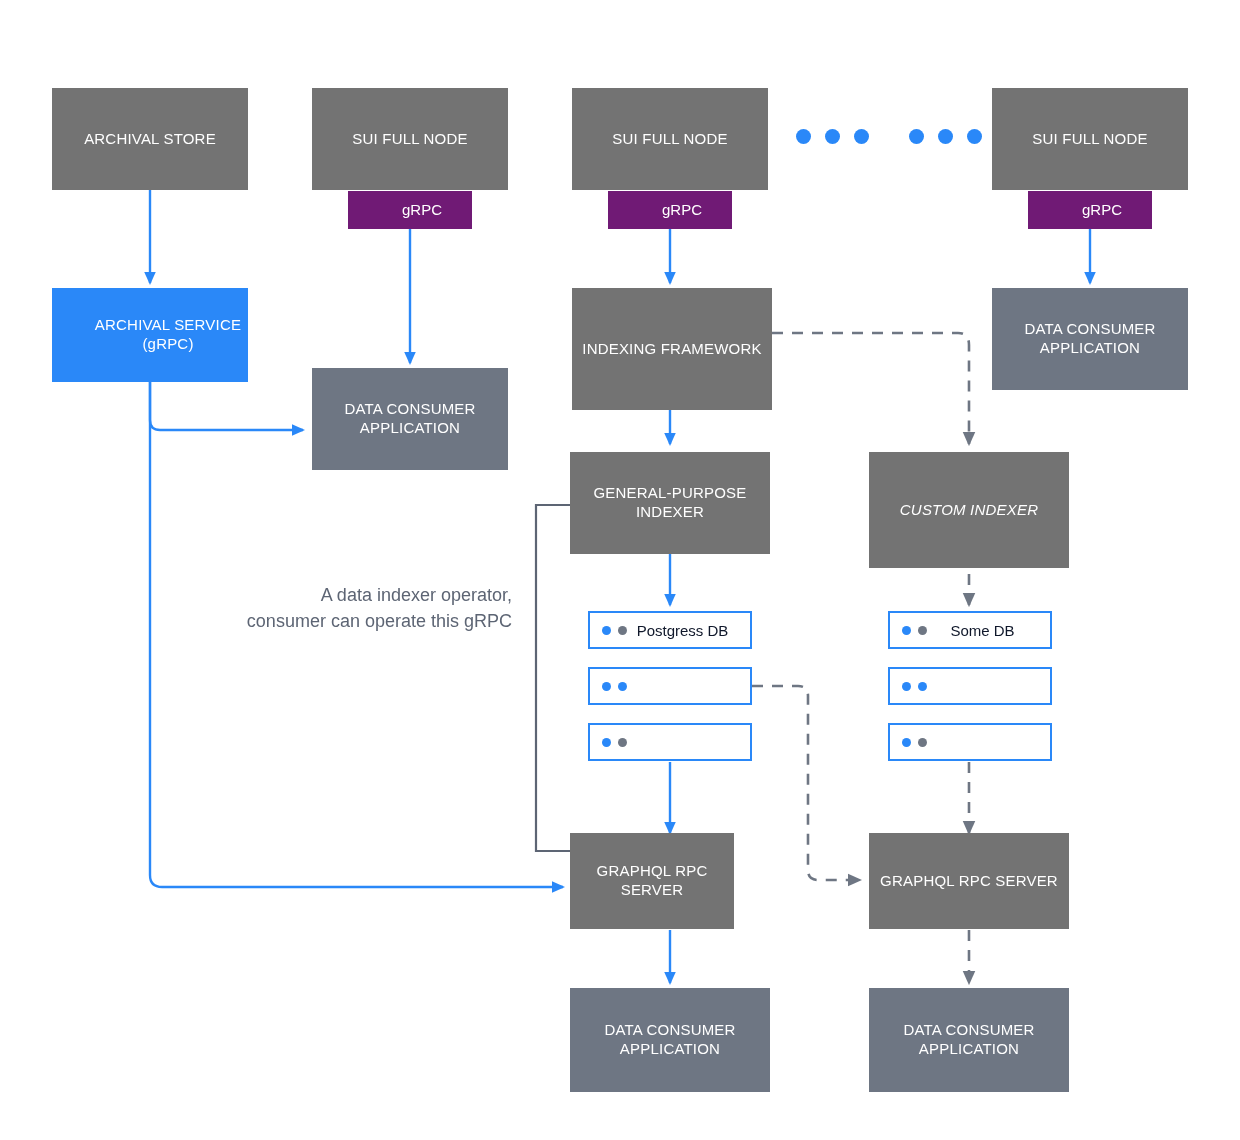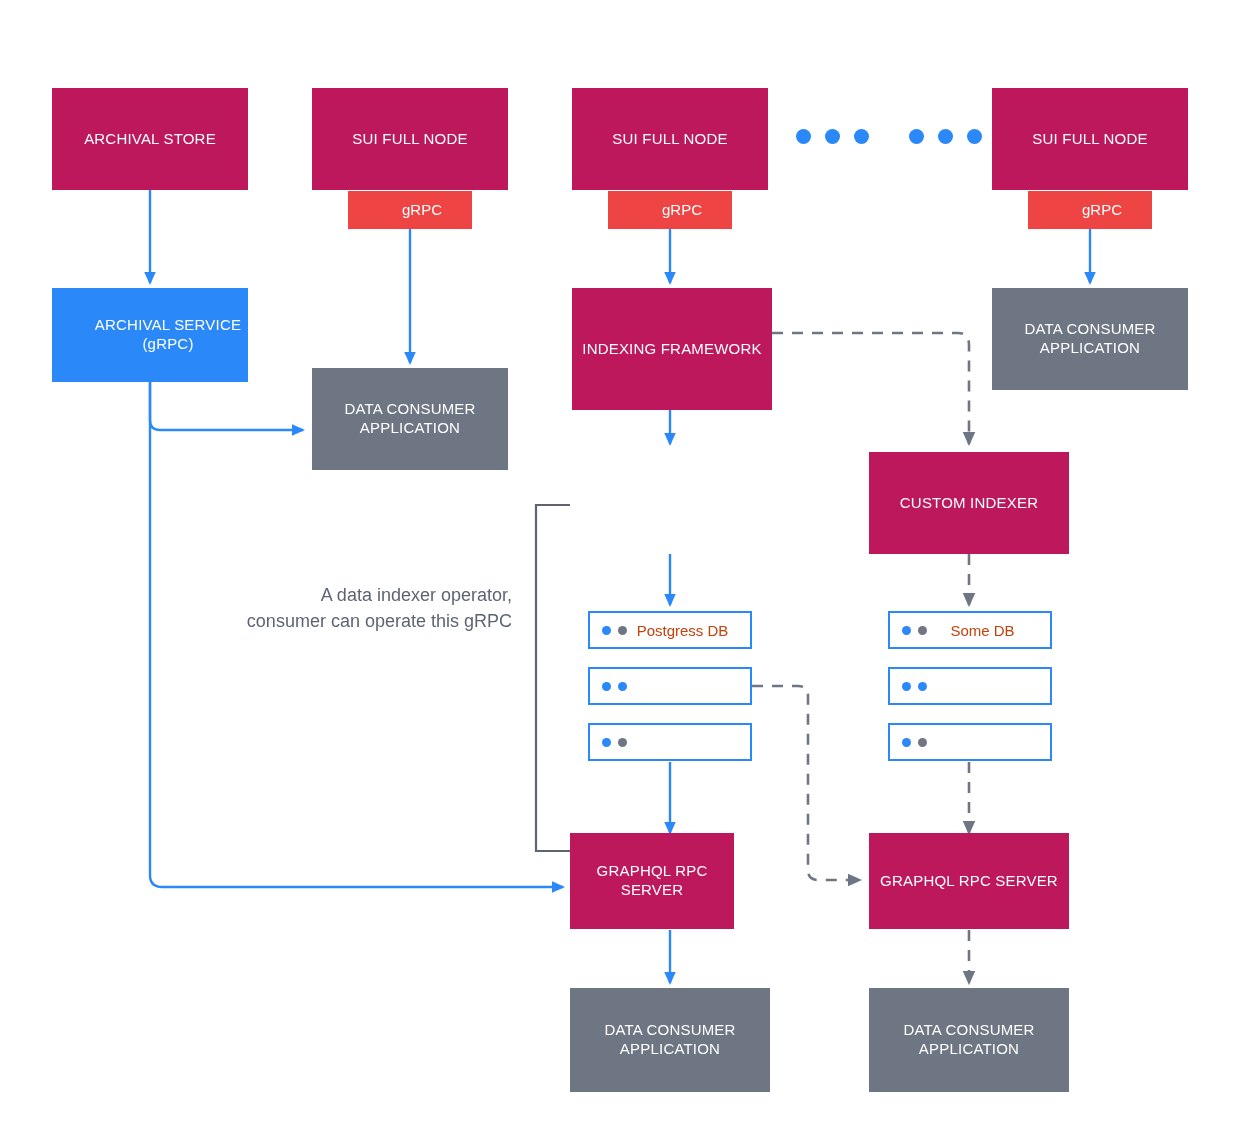--- a/index.html
+++ b/index.html
@@ -31,39 +31,39 @@
     position: absolute;
     box-sizing: border-box;
     display: flex;
     align-items: center;
     justify-content: center;
     text-align: center;
     line-height: 1.25;
     z-index: 2;
   }
   .node-black {
-    background: #be185d;
+    background: #737373;
     color: #ffffff;
     font-size: 15px;
     letter-spacing: 0.2px;
   }
   .node-blue {
     background: #2a88f8;
     color: #ffffff;
     font-size: 15px;
     letter-spacing: 0.2px;
   }
   .node-gray {
     background: #6e7683;
     color: #ffffff;
     font-size: 15px;
     letter-spacing: 0.2px;
   }
   .node-grpc {
-    background: #ef4444;
+    background: #701a75;
     color: #ffffff;
     font-size: 15px;
     z-index: 3;
     padding-left: 24px;
   }
   .db-box {
     position: absolute;
     box-sizing: border-box;
     border: 2px solid #2a88f8;
     background: #ffffff;
@@ -82,21 +82,21 @@
     width: 9px;
     height: 9px;
     border-radius: 50%;
     display: block;
   }
   .db-dot.blue { background: #2a88f8; }
   .db-dot.gray { background: #6e7683; }
   .db-label {
     flex: 1 1 auto;
     text-align: center;
-    color: #c2410c;
+    color: #0f172a;
     font-size: 15px;
     padding-right: 14px;
     padding-left: 2px;
   }
   .ellipsis-group {
     position: absolute;
     display: flex;
     align-items: center;
     gap: 14px;
     z-index: 2;
@@ -214,22 +214,26 @@
 
   <div class="node node-black" style="left:572px; top:288px; width:200px; height:122px;">
     <span>INDEXING FRAMEWORK</span>
   </div>
 
   <div class="node node-gray" style="left:992px; top:288px; width:196px; height:102px; flex-direction:column;">
     <span>DATA CONSUMER</span>
     <span>APPLICATION</span>
   </div>
 
-
-  <div class="node node-black" style="left:869px; top:452px; width:200px; height:102px;">
+  <div class="node node-black" style="left:570px; top:452px; width:200px; height:102px; flex-direction:column;">
+    <span>GENERAL-PURPOSE</span>
+    <span>INDEXER</span>
+  </div>
+
+  <div class="node node-black" style="left:869px; top:452px; width:200px; height:116px;font-style:italic;">
     <span>CUSTOM INDEXER</span>
   </div>
 
   <div class="db-box" style="left:588px; top:611px; width:164px; height:38px;">
     <span class="db-dots">
       <span class="db-dot blue"></span>
       <span class="db-dot gray"></span>
     </span>
     <span class="db-label">Postgress DB</span>
   </div>

